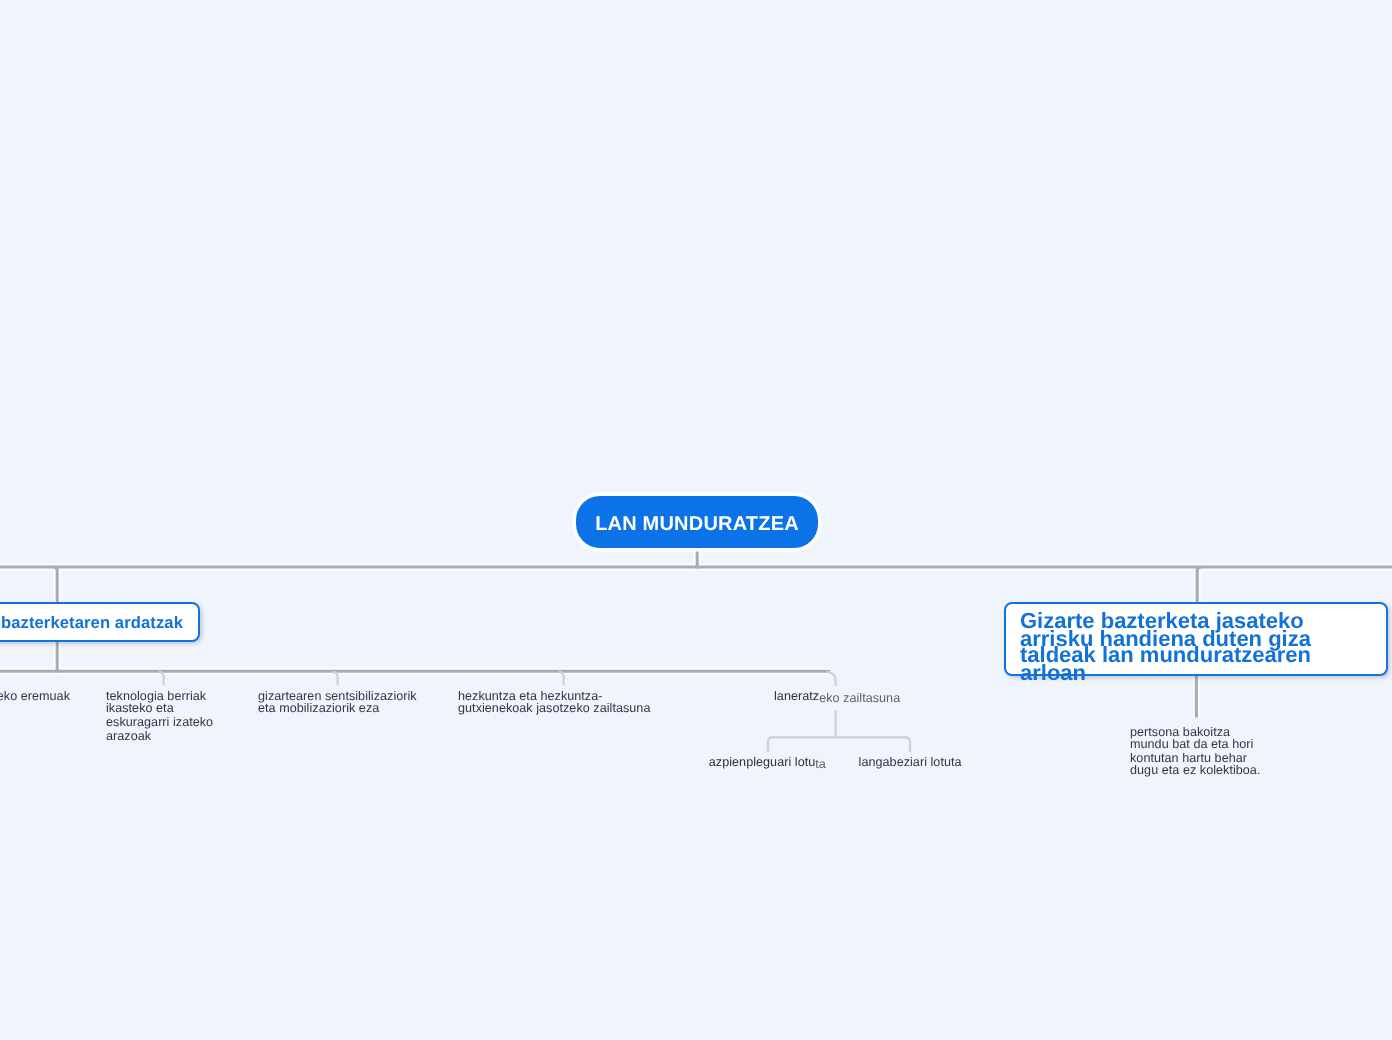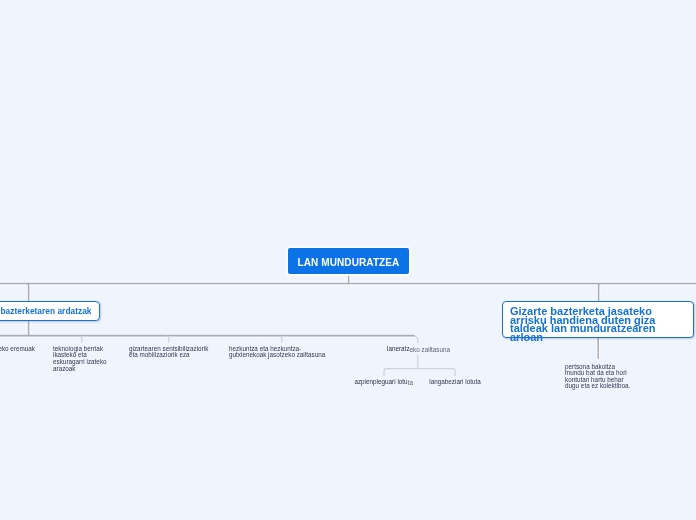--- a/index.html
+++ b/index.html
@@ -4,21 +4,21 @@
 <title>Lan Munduratzea mind map</title>
 <style>
   html,body{margin:0;padding:0;}
   body{width:696px;height:520px;overflow:hidden;background:#f0f4fd;
        font-family:"Liberation Sans",sans-serif;}
   #canvas{position:relative;width:696px;height:520px;}
   svg.links{position:absolute;left:0;top:0;width:696px;height:520px;overflow:visible;}
   .node{position:absolute;box-sizing:border-box;filter:opacity(1);}
 
   .root{background:#0b72e7;color:#ffffff;font-weight:bold;font-size:10px;letter-spacing:.1px;
-        border-radius:2px;box-shadow:0 0 0 1.8px #ffffff;white-space:nowrap;
+        border-radius:12px;box-shadow:0 0 0 1.8px #ffffff;white-space:nowrap;
         width:121px;height:26px;line-height:30px;text-align:center;}
 
   .boxed{background:#ffffff;border:1.9px solid #1472e0;border-radius:4px;color:#1272d8;
          font-weight:bold;font-size:8.8px;line-height:9.3px;letter-spacing:.1px;
          box-shadow:1px 1px 2px rgba(0,0,0,.18);}
 
   .seg-a{color:#2b3140;}
   .seg-b{color:#5d6373;position:relative;top:1.1px;}
   .plain{color:#31374a;font-size:6.3px;line-height:6.8px;letter-spacing:.02px;white-space:pre-line;}
 </style>

